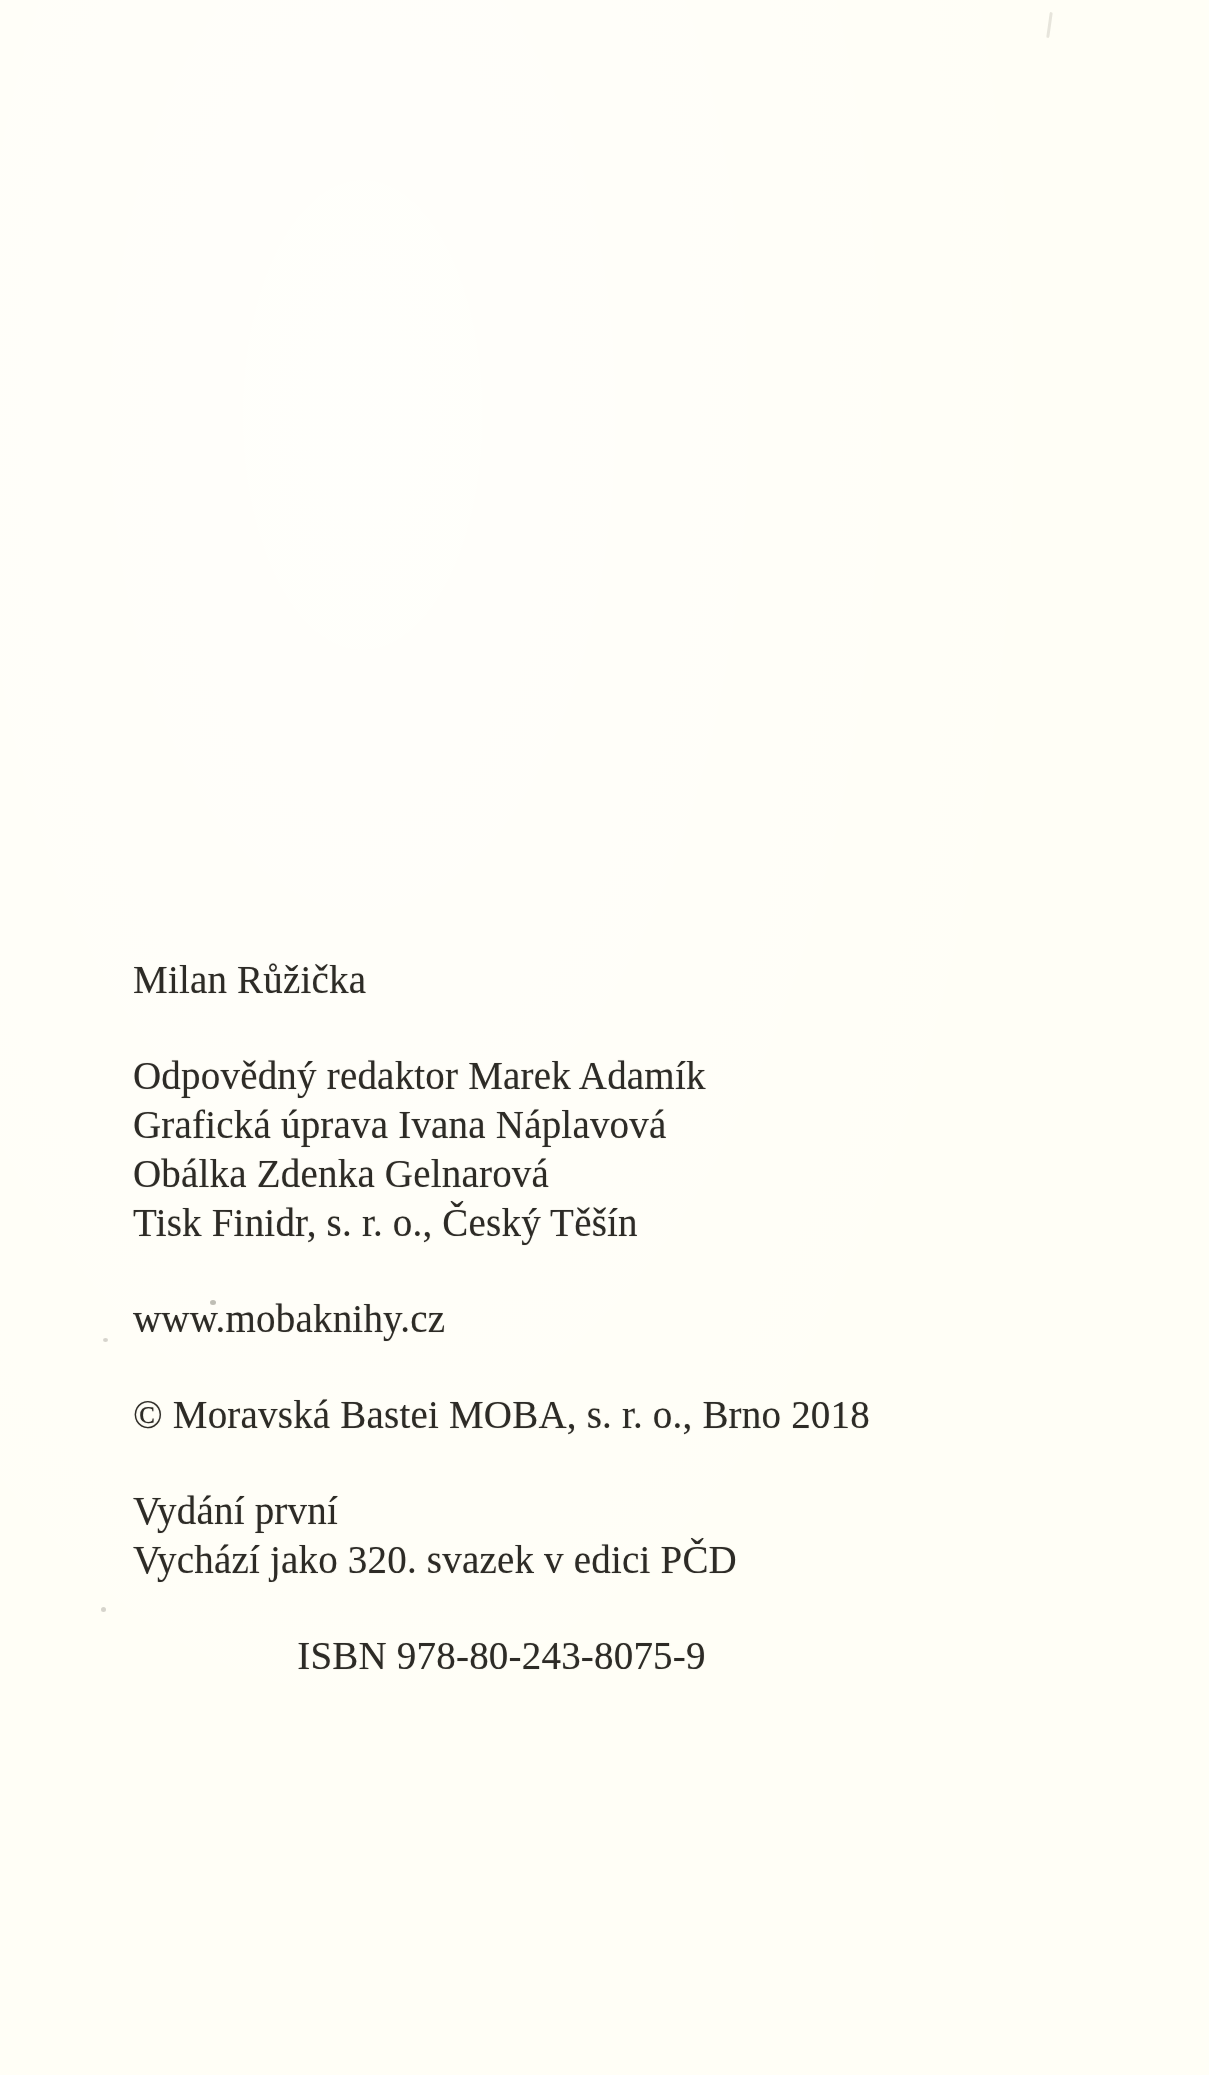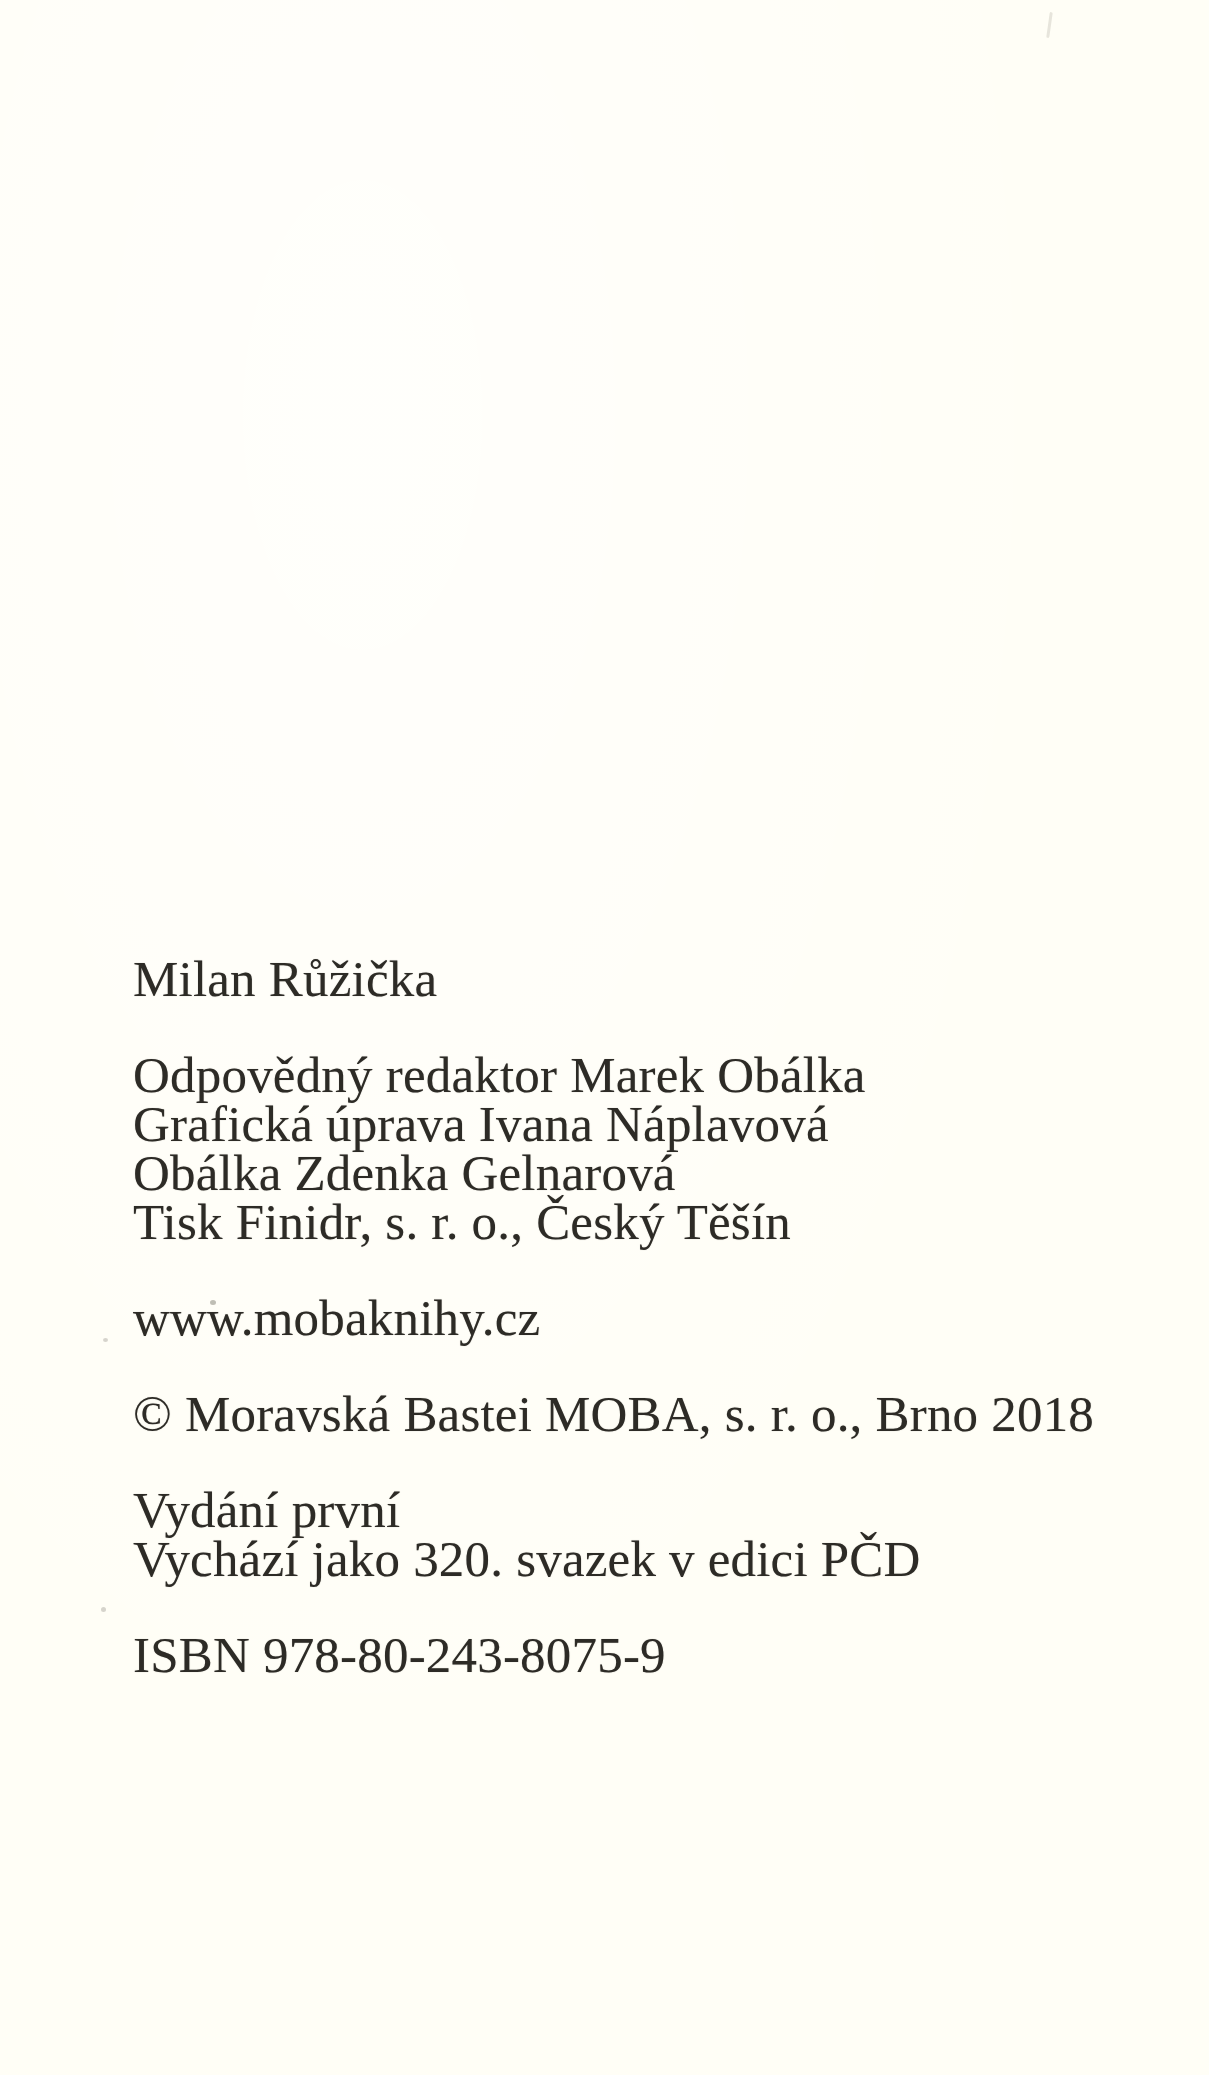--- a/index.html
+++ b/index.html
@@ -19,31 +19,32 @@
     background:
       radial-gradient(ellipse at 30% 20%, rgba(255,255,255,0.6) 0%, rgba(255,255,255,0) 60%),
       #fffef6;
     font-family: "Liberation Serif", "DejaVu Serif", serif;
     color: #2d2b26;
   }
   .colophon {
     position: absolute;
     left: 133px;
     top: 955px;
-    font-size: 51px;
+    font-size: 39px;
     line-height: 49px;
     letter-spacing: 0.2px;
     text-shadow: 0 0 1px rgba(45, 43, 38, 0.35);
     white-space: nowrap;
   }
   .block {
     margin: 0 0 47px 0;
   }
   .block:last-child {
     margin-bottom: 0;
+    text-align: center;
   }
   .line {
     min-height: 49px;
   }
   
   .speck {
     position: absolute;
     background: #8a887e;
     border-radius: 50%;
   }
@@ -67,21 +68,21 @@
 
 <div class="page">
 
   <div class="colophon">
 
     <div class="block">
       <div class="line">Milan Růžička</div>
     </div>
 
     <div class="block">
-      <div class="line">Odpovědný redaktor Marek Obálka</div>
+      <div class="line">Odpovědný redaktor Marek Adamík</div>
       <div class="line">Grafická úprava Ivana Náplavová</div>
       <div class="line">Obálka Zdenka Gelnarová</div>
       <div class="line">Tisk Finidr, s. r. o., Český Těšín</div>
     </div>
 
     <div class="block">
       <div class="line">www.mobaknihy.cz</div>
     </div>
 
     <div class="block">

